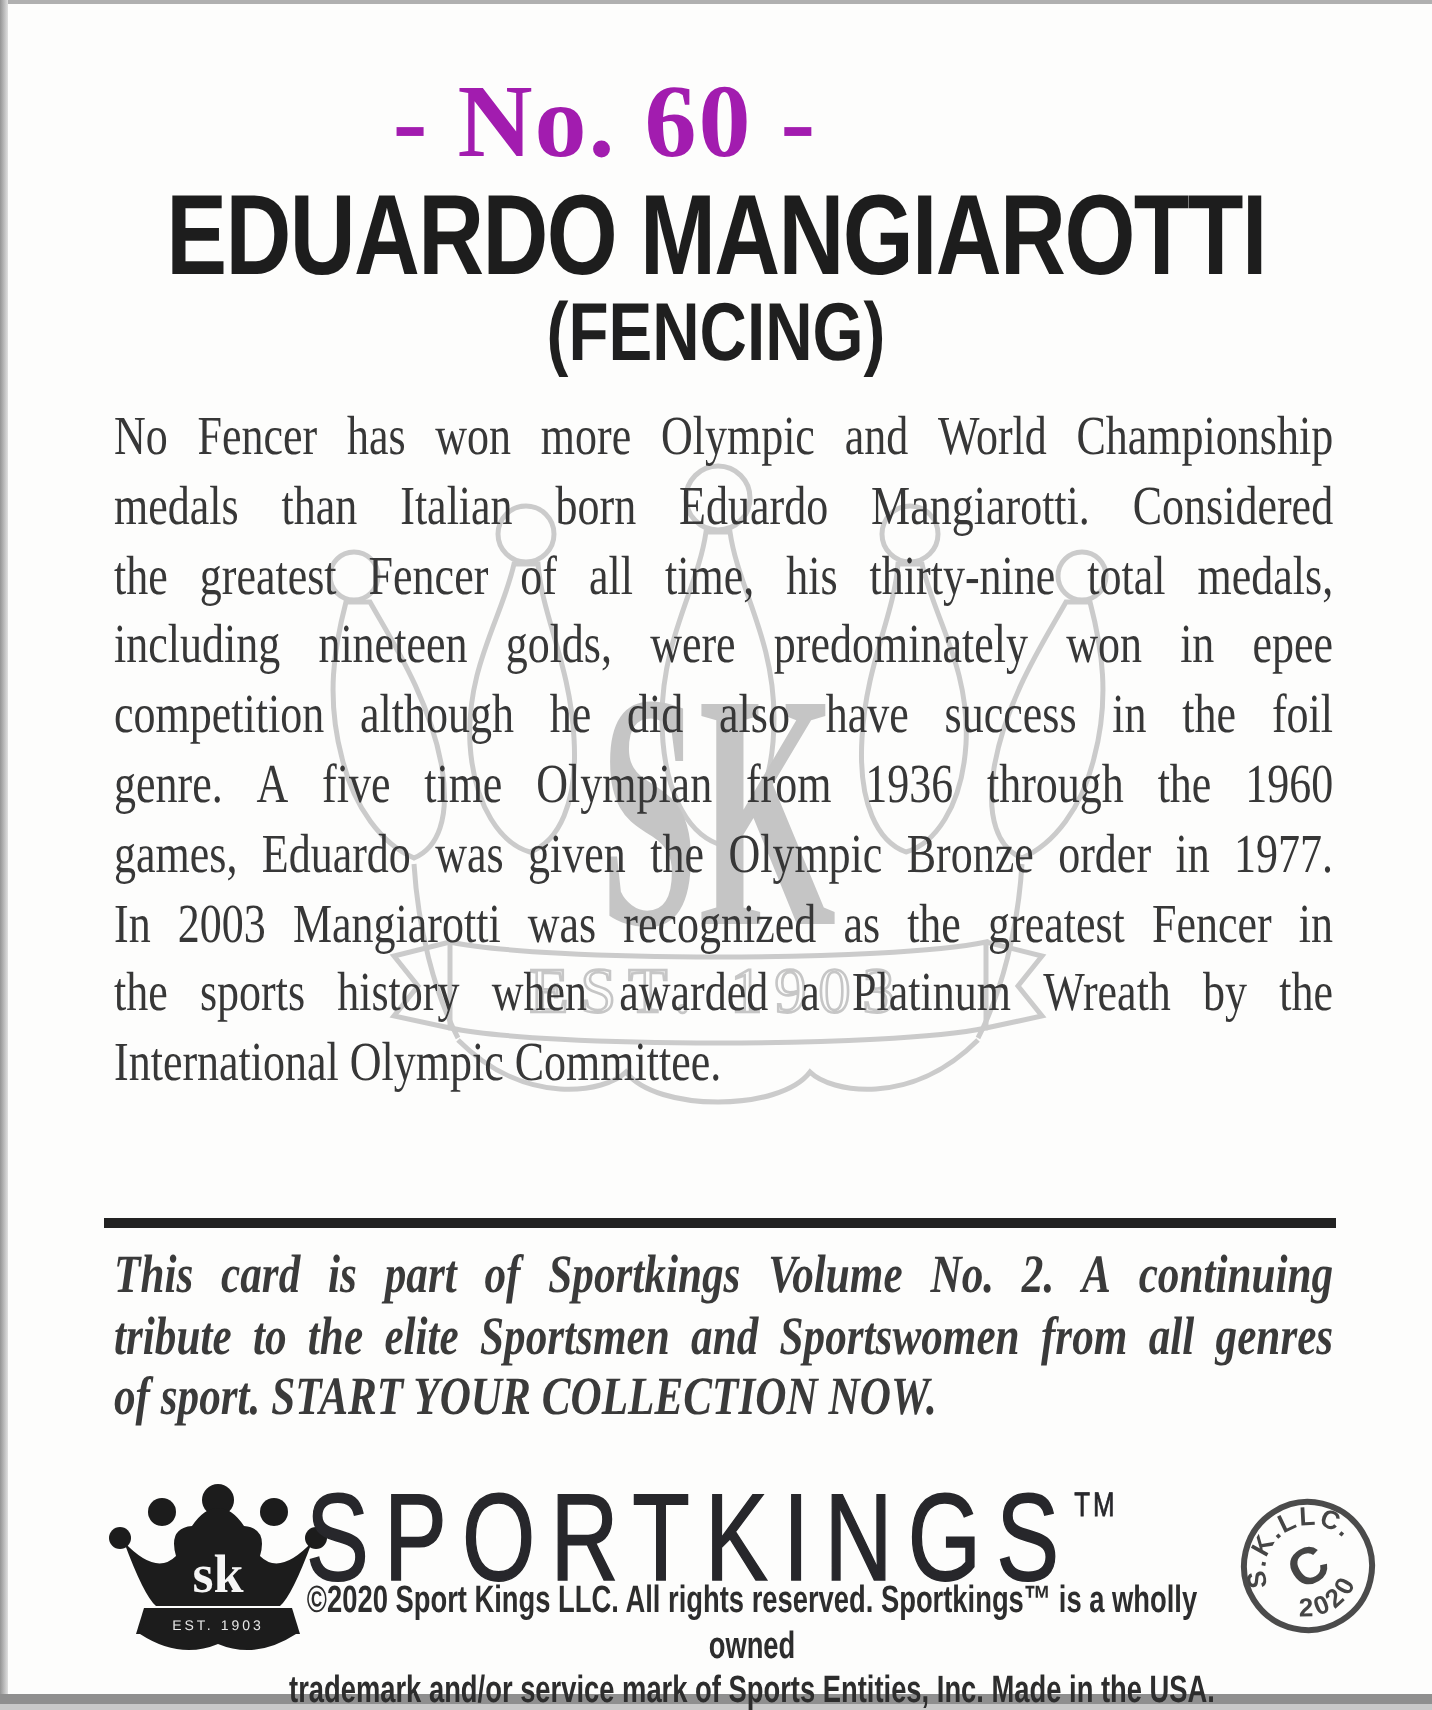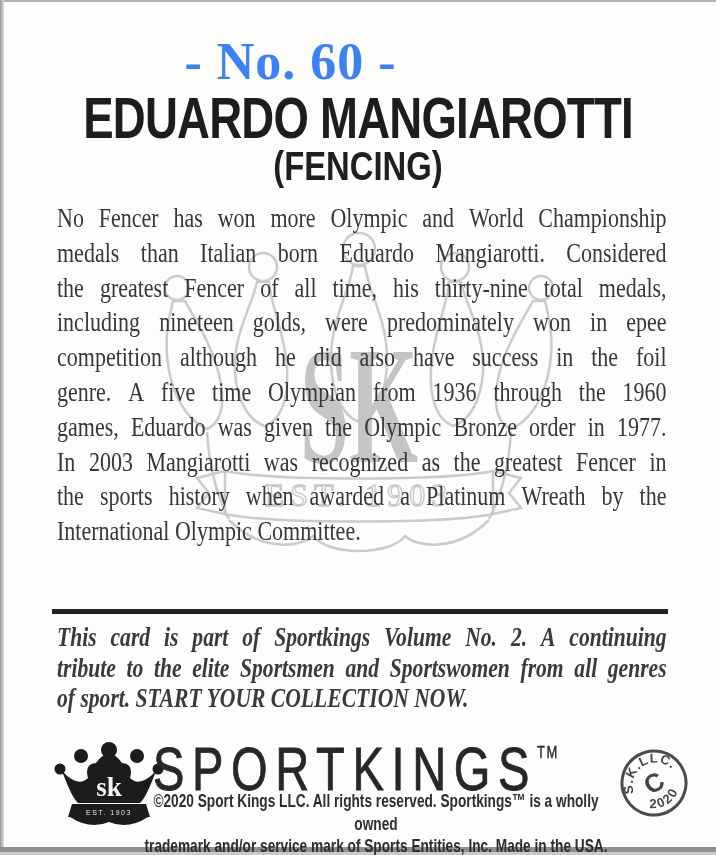--- a/index.html
+++ b/index.html
@@ -5,22 +5,22 @@
   html,body{margin:0;padding:0;background:#ffffff;}
   .card{position:relative;width:716px;height:855px;background:#fdfdfc;overflow:hidden;
         font-family:"Liberation Serif",serif;color:#333;}
   
   .edge-top{position:absolute;left:0;top:0;width:716px;height:2px;background:#b0b0b0;}
   .edge-left{position:absolute;left:0;top:0;width:4px;height:855px;background:linear-gradient(to right,#949494,#e0e0e0);}
   .edge-bottom{position:absolute;left:0;top:847px;width:716px;height:5px;background:#8f8f8f;}
   .edge-bottom2{position:absolute;left:0;top:852px;width:716px;height:3px;background:#c9c9c9;}
 
   
-  .card-number{position:absolute;left:0;top:34px;width:581px;text-align:center;
-      font:bold 52px/56px "Liberation Serif",serif;color:#3b82f6;letter-spacing:1px;z-index:2;}
+  .card-number{position:absolute;left:12px;top:34px;width:581px;text-align:center;
+      font:bold 52px/56px "Liberation Serif",serif;color:#a21caf;letter-spacing:1px;z-index:2;}
   .athlete-name{position:absolute;left:0;top:88px;width:716px;text-align:center;
       font:bold 57px/60px "Liberation Sans",sans-serif;color:#1d1d1d;letter-spacing:-1px;
       transform:scaleX(0.80);transform-origin:center top;white-space:nowrap;z-index:2;}
   .sport{position:absolute;left:0;top:144px;width:716px;text-align:center;
       font:bold 41px/44px "Liberation Sans",sans-serif;color:#1f1f1f;
       transform:scaleX(0.80);transform-origin:center top;z-index:2;}
 
   
   .watermark{position:absolute;left:163px;top:224px;z-index:0;}
 

